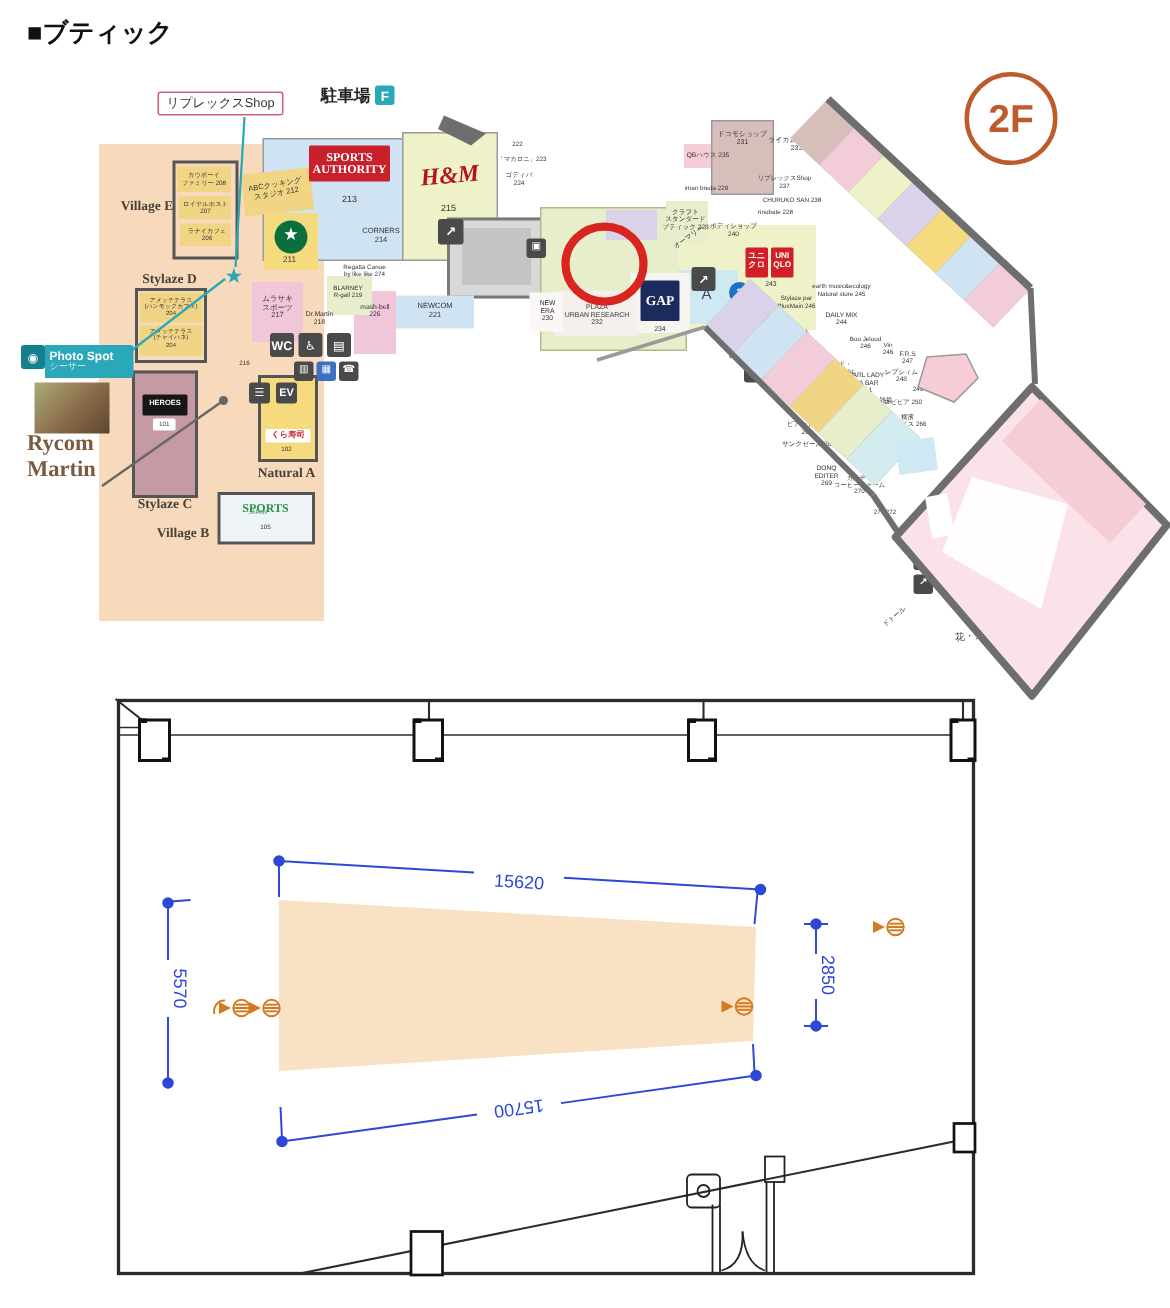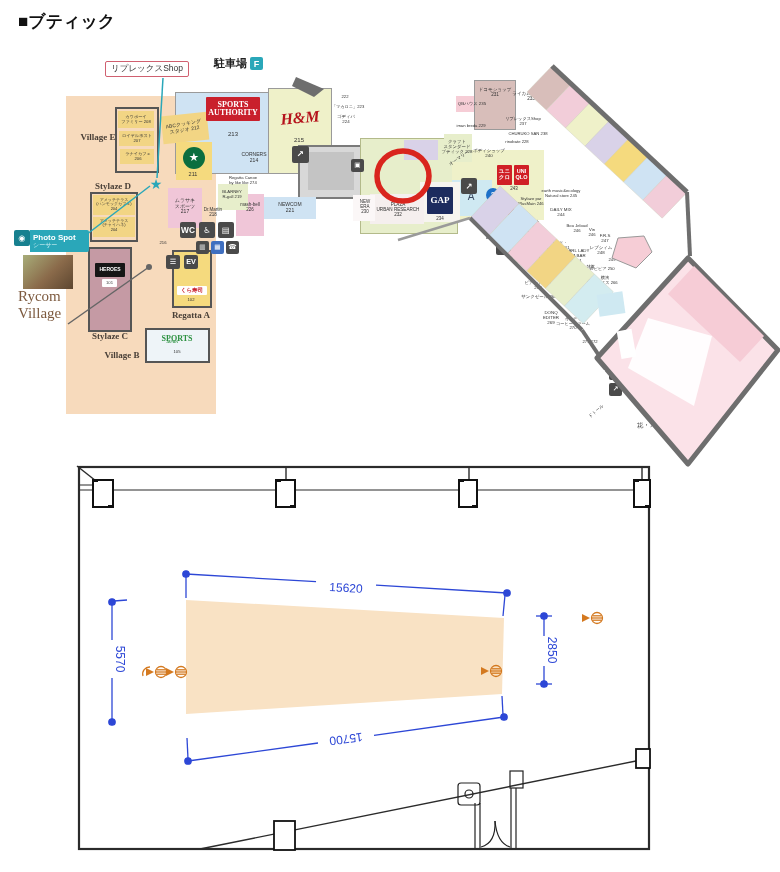--- a/index.html
+++ b/index.html
@@ -22,43 +22,44 @@
         color:#fff;font-size:9px;margin-left:3px;border-radius:2px;}
   .badge2f{position:absolute;left:643px;top:48px;width:56px;height:56px;border:3.5px solid #bf5b2b;border-radius:50%;
         color:#bf5b2b;font-size:26px;font-weight:bold;display:flex;align-items:center;justify-content:center;z-index:8;}
   .photospot{position:absolute;left:30px;top:230px;width:56px;height:22px;background:#2aa7b9;color:#fff;z-index:8;
         display:flex;flex-direction:column;justify-content:center;padding-left:3px;border-radius:0 2px 2px 0;}
   .photospot .ps1{font-size:8px;font-weight:bold;line-height:1;}
   .photospot .ps2{font-size:6px;color:#cdeef2;line-height:1.1;}
   .photoimg{position:absolute;left:23px;top:255px;width:50px;height:34px;z-index:8;
         background:linear-gradient(135deg,#a8ad79 0%,#8a6a4a 55%,#5d4630 100%);}
   .rycom{position:absolute;left:18px;top:288px;z-index:8;font-family:"Liberation Serif","DejaVu Serif",serif;
-        font-weight:normal;color:#7d5a3f;font-size:15px;line-height:1.15;}
+        font-weight:bold;color:#7d5a3f;font-size:15px;line-height:1.15;}
   .star{position:absolute;left:156px;top:184px;transform:translate(-50%,-50%);color:#2aa7b9;font-size:14px;z-index:7;}
   text{font-family:"Liberation Sans","DejaVu Sans",sans-serif;}
 </style>
 </head>
 <body>
 
 <div id="title">■ブティック</div>
 
 <div id="map">
   <div class="entrance-box">リプレックスShop</div>
   <div class="parking">
     <span>駐車場</span>
     <span class="fbadge">F</span>
   </div>
+  <div class="badge2f">2F</div>
   <div class="photospot">
     <div class="ps1">Photo Spot</div>
     <div class="ps2">シーサー</div>
   </div>
   <div class="photoimg"></div>
   <div class="rycom">
     <div>Rycom</div>
-    <div>Village</div>
+    <div>Martin</div>
   </div>
   <div class="star">★</div>
 <div class="area" style="left: 66px; top: 96px; width: 150px; height: 318px; background: rgb(247, 218, 188);"></div>
     <div class="area" style="left: 175px; top: 92px; width: 156px; height: 82px; background: rgb(207, 227, 243); border: 1px solid rgb(154, 154, 154);"></div>
     <div class="area" style="left: 268px; top: 88px; width: 64px; height: 86px; background: rgb(239, 241, 201); border: 1px solid rgb(154, 154, 154);"></div>
     <div class="area" style="left: 298px; top: 145px; width: 66px; height: 54px; background: rgb(216, 216, 216); border: 2px solid rgb(122, 122, 122);"></div>
     <div class="area" style="left: 308px; top: 152px; width: 46px; height: 38px; background: rgb(196, 196, 196);"></div>
     <div class="area" style="left: 360px; top: 138px; width: 98px; height: 96px; background: rgb(231, 238, 203); border: 1px solid rgb(179, 186, 138);"></div>
     <div class="area" style="left: 404px; top: 140px; width: 34px; height: 20px; background: rgb(217, 210, 232);"></div>
     <div class="area" style="left: 452px; top: 150px; width: 92px; height: 70px; background: rgb(239, 241, 201);"></div>
@@ -205,21 +206,21 @@
     <div class="lab" style="left: 740px; top: 340px; font-size: 6px; transform: translate(-50%, -50%) rotate(-42deg);">お惣菜</div>
     <div class="lab" style="left: 707px; top: 377px; font-size: 6.5px; transform: translate(-50%, -50%) rotate(-8deg);">食品・日用品</div>
     <div class="lab" style="left: 663px; top: 423px; font-size: 6.5px; transform: translate(-50%, -50%) rotate(-6deg);">花・カフェテラス</div>
     <div class="lab" style="left: 592px; top: 381px; font-size: 5.5px; transform: translate(-50%, -50%);">薬局</div>
     <div class="lab" style="left: 679px; top: 368px; font-size: 5.5px; transform: translate(-50%, -50%) rotate(-8deg);">レジ</div>
     <div class="lab" style="left: 628px; top: 345px; font-size: 5px; transform: translate(-50%, -50%) rotate(80deg);">化粧品</div>
     <div class="lab" style="left: 596px; top: 411px; font-size: 4.5px; transform: translate(-50%, -50%) rotate(-40deg);">ドトール</div>
     <div class="lab" style="left: 98px; top: 137px; font-size: 9px; color: rgb(74, 64, 56); font-weight: bold; font-family: &quot;Liberation Serif&quot;, &quot;DejaVu Serif&quot;, serif; transform: translate(-50%, -50%);">Village E</div>
     <div class="lab" style="left: 113px; top: 186px; font-size: 9px; color: rgb(74, 64, 56); font-weight: bold; font-family: &quot;Liberation Serif&quot;, &quot;DejaVu Serif&quot;, serif; transform: translate(-50%, -50%);">Stylaze D</div>
     <div class="lab" style="left: 110px; top: 336px; font-size: 9px; color: rgb(74, 64, 56); font-weight: bold; font-family: &quot;Liberation Serif&quot;, &quot;DejaVu Serif&quot;, serif; transform: translate(-50%, -50%);">Stylaze C</div>
-    <div class="lab" style="left: 191px; top: 315px; font-size: 9px; color: rgb(74, 64, 56); font-weight: bold; font-family: &quot;Liberation Serif&quot;, &quot;DejaVu Serif&quot;, serif; transform: translate(-50%, -50%);">Regatta A</div>
+    <div class="lab" style="left: 191px; top: 315px; font-size: 9px; color: rgb(74, 64, 56); font-weight: bold; font-family: &quot;Liberation Serif&quot;, &quot;DejaVu Serif&quot;, serif; transform: translate(-50%, -50%);">Natural A</div>
     <div class="lab" style="left: 122px; top: 355px; font-size: 9px; color: rgb(74, 64, 56); font-weight: bold; font-family: &quot;Liberation Serif&quot;, &quot;DejaVu Serif&quot;, serif; transform: translate(-50%, -50%);">Village B</div>
     <div class="lab" style="left: 136px; top: 120px; font-size: 4.2px; transform: translate(-50%, -50%);">カウボーイ
 ファミリー 208</div>
     <div class="lab" style="left: 137px; top: 139px; font-size: 4.2px; transform: translate(-50%, -50%);">ロイヤルホスト
 207</div>
     <div class="lab" style="left: 138px; top: 157px; font-size: 4.2px; transform: translate(-50%, -50%);">ラナイカフェ
 206</div>
     <div class="lab" style="left: 114px; top: 205px; font-size: 4px; transform: translate(-50%, -50%);">アメッチテラス
 (ハンモックカフェ)
 204</div>

